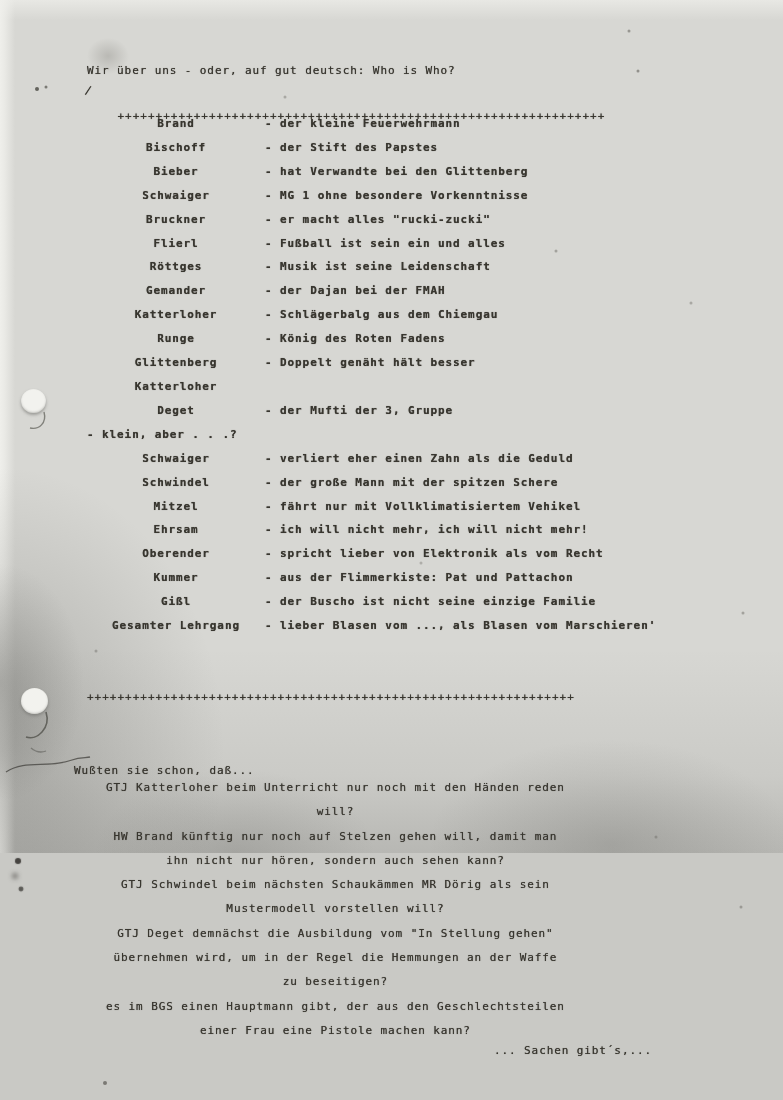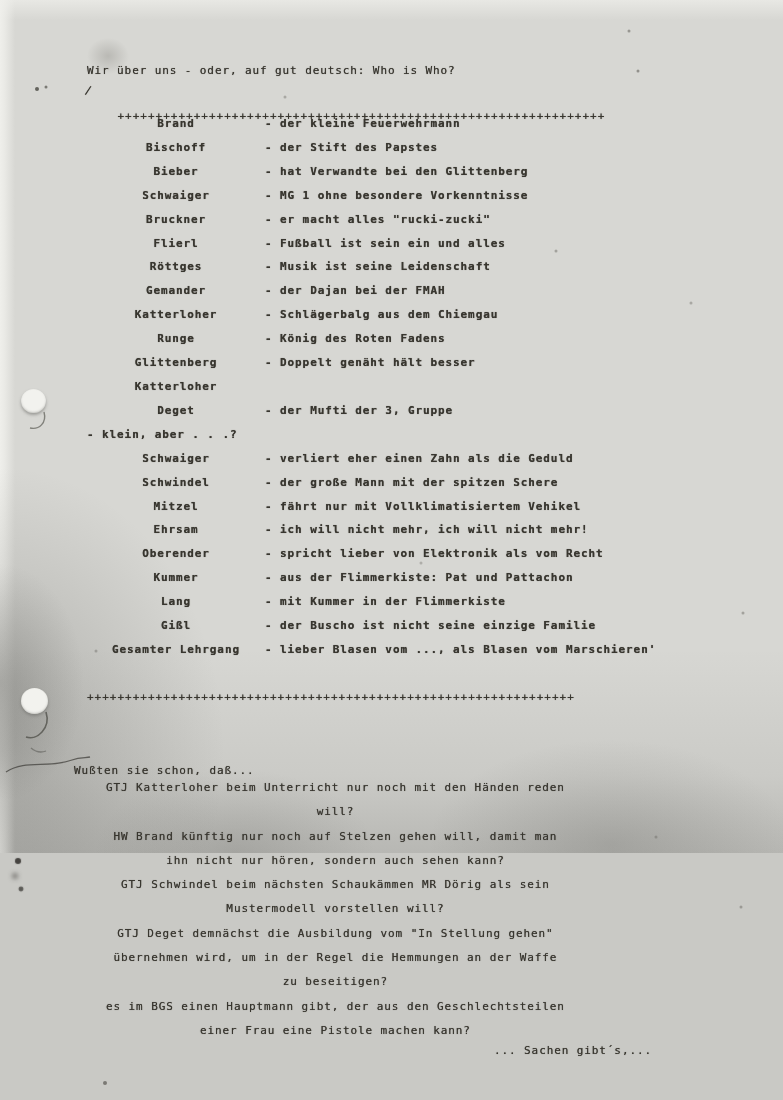--- a/index.html
+++ b/index.html
@@ -176,21 +176,20 @@
       <div class="who-row"><span class="who-name">Glittenberg</span><span class="who-desc">- Doppelt genäht hält besser</span></div>
       <div class="who-row"><span class="who-name">Katterloher</span></div>
       <div class="who-row"><span class="who-name">Deget</span><span class="who-desc">- der Mufti der 3, Gruppe</span></div>
       <div class="who-row"><span class="who-desc">- klein, aber . . .?</span></div>
       <div class="who-row"><span class="who-name">Schwaiger</span><span class="who-desc">- verliert eher einen Zahn als die Geduld</span></div>
       <div class="who-row"><span class="who-name">Schwindel</span><span class="who-desc">- der große Mann mit der spitzen Schere</span></div>
       <div class="who-row"><span class="who-name">Mitzel</span><span class="who-desc">- fährt nur mit Vollklimatisiertem Vehikel</span></div>
       <div class="who-row"><span class="who-name">Ehrsam</span><span class="who-desc">- ich will nicht mehr, ich will nicht mehr!</span></div>
       <div class="who-row"><span class="who-name">Oberender</span><span class="who-desc">- spricht lieber von Elektronik als vom Recht</span></div>
       <div class="who-row"><span class="who-name">Kummer</span><span class="who-desc">- aus der Flimmerkiste: Pat und Pattachon</span></div>
-      <div class="who-row"><span class="who-name">Lang</span><span class="who-desc">- mit Kummer in der Flimmerkiste</span></div>
       <div class="who-row"><span class="who-name">Gißl</span><span class="who-desc">- der Buscho ist nicht seine einzige Familie</span></div>
       <div class="who-row"><span class="who-name">Gesamter Lehrgang</span><span class="who-desc">- lieber Blasen vom ..., als Blasen vom Marschieren'</span></div>
     </div>
 
   <div class="divider divider-bottom">++++++++++++++++++++++++++++++++++++++++++++++++++++++++++++++++</div>
 
   <div class="section-heading">Wußten sie schon, daß...</div>
 
   <div class="facts" id="facts">
       <div class="fact-line">GTJ Katterloher beim Unterricht nur noch mit den Händen reden</div>

